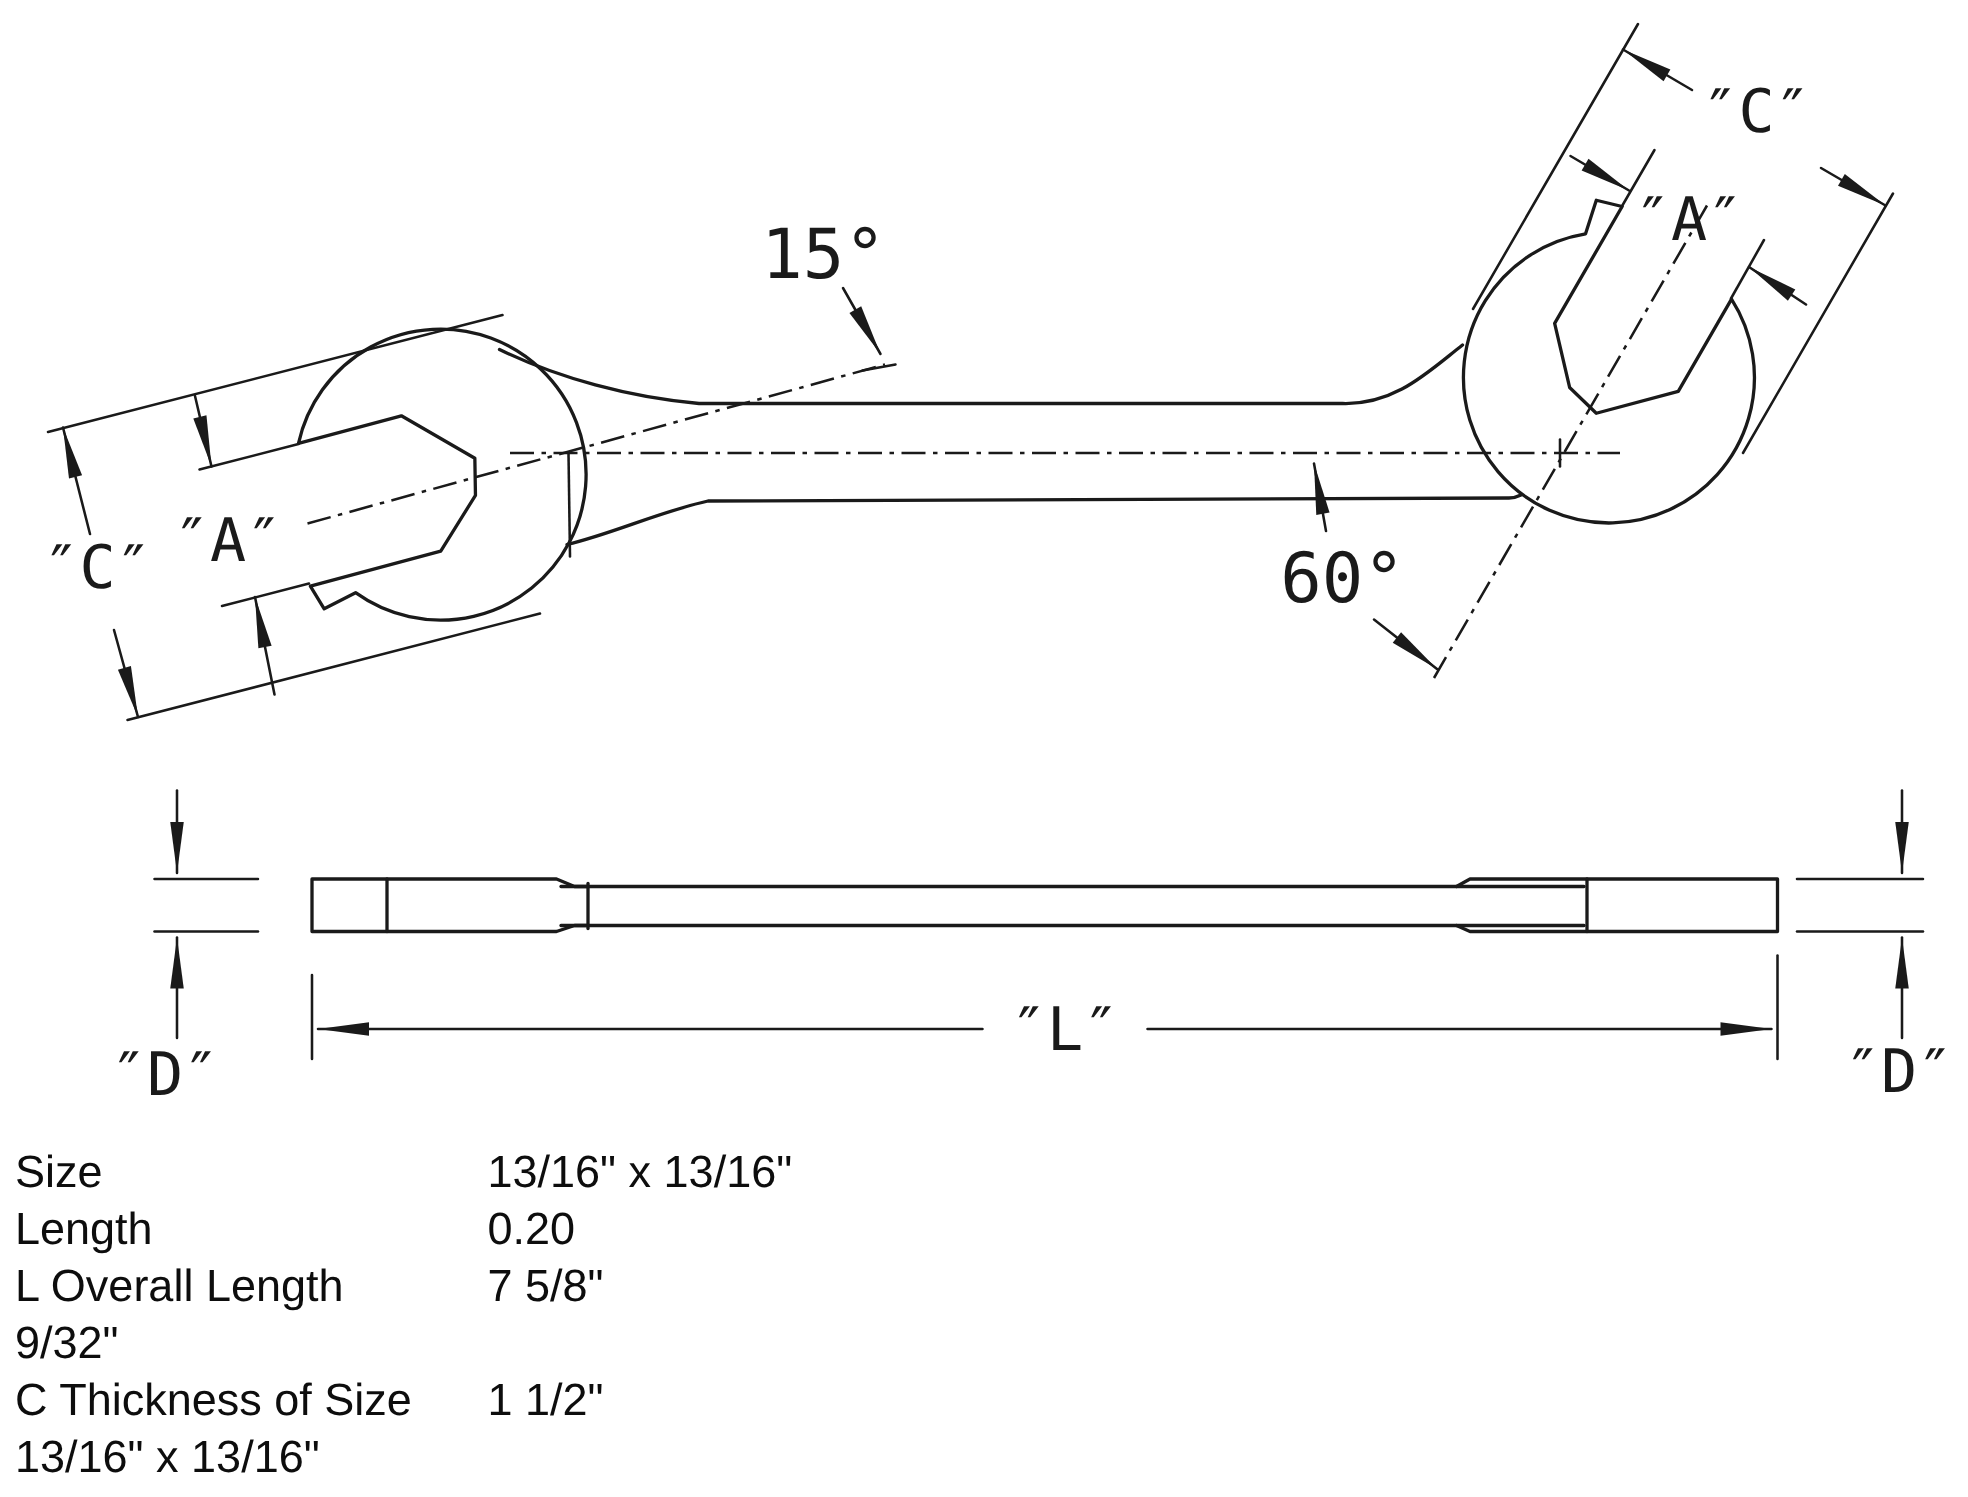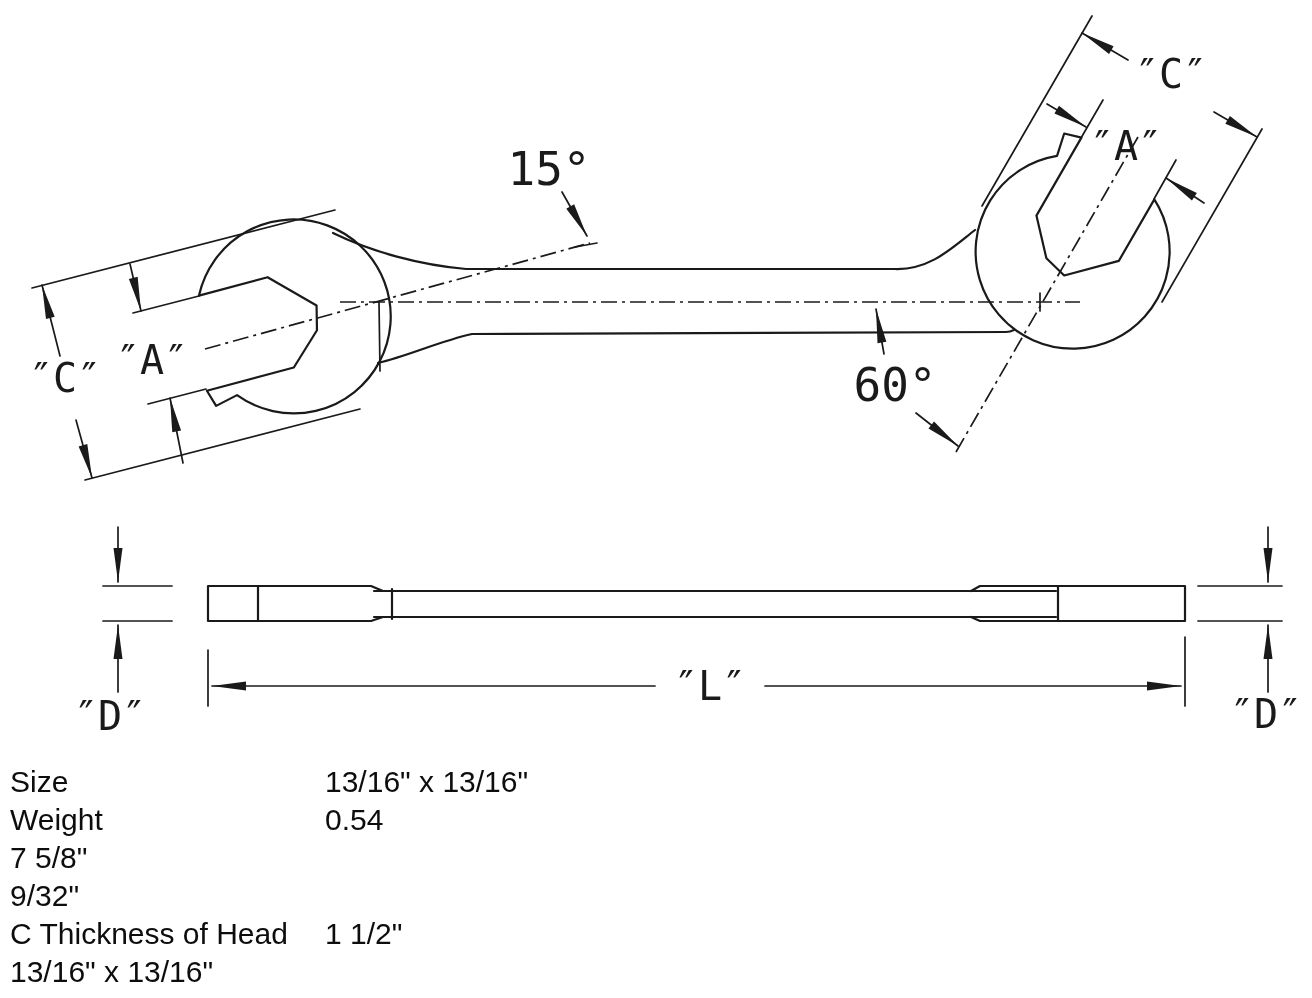--- a/index.html
+++ b/index.html
@@ -122,31 +122,32 @@
       </g>
     </g>
   </svg>
 
   <div class="spec-table">
     <div class="spec-row">
       <span class="spec-label">Size</span>
       <span class="spec-value">13/16" x 13/16"</span>
     </div>
     <div class="spec-row">
-      <span class="spec-label">Weight</span>
-      <span class="spec-value">0.54</span>
+      <span class="spec-label">Length</span>
+      <span class="spec-value">0.20</span>
     </div>
     <div class="spec-row">
+      <span class="spec-label">L Overall Length</span>
       <span class="spec-value">7 5/8"</span>
     </div>
     <div class="spec-row">
       <span class="spec-value">9/32"</span>
     </div>
     <div class="spec-row">
-      <span class="spec-label">C Thickness of Head</span>
+      <span class="spec-label">C Thickness of Size</span>
       <span class="spec-value">1 1/2"</span>
     </div>
     <div class="spec-row">
       <span class="spec-value">13/16" x 13/16"</span>
     </div>
   </div>
 
 </div>
 
 </body></html>

